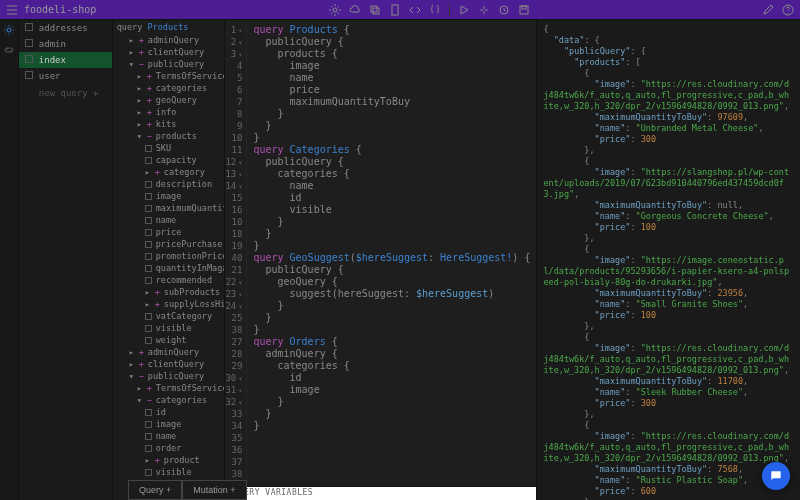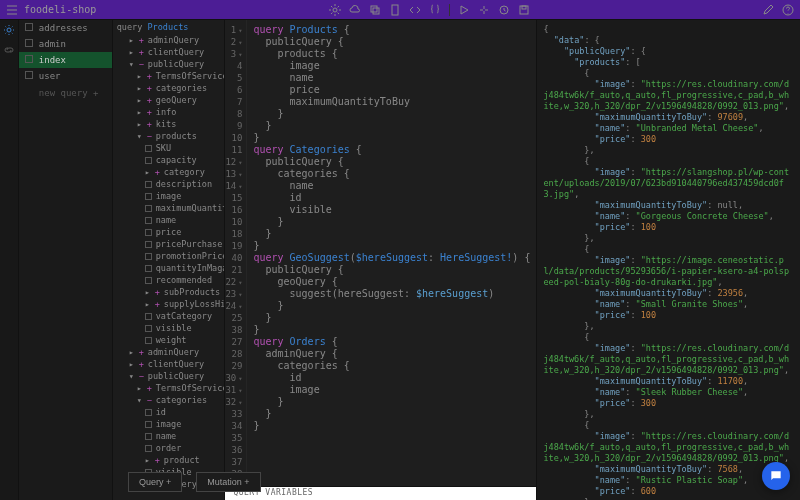--- a/index.html
+++ b/index.html
@@ -21,21 +21,21 @@
 .new-query{padding:4px 6px 3px 20px;color:#555;}
 .explorer{width:120px;background:#1c1c1c;border-right:1px solid #111;font-size:8.5px;overflow-y:auto;padding-bottom:30px;position:relative}
 .explorer::-webkit-scrollbar{width:4px}.explorer::-webkit-scrollbar-thumb{background:#333}
 .ex-head{padding:2px 4px;color:#888}
 .ex-head .kw{color:#888}.ex-head .ty{color:#3b82d0}
 .ex-item{padding:1px 4px 1px 12px;color:#888;display:flex;align-items:center;gap:4px}
 .ex-item.d1{padding-left:16px}.ex-item.d2{padding-left:24px}.ex-item.d3{padding-left:32px}
 .cb{width:7px;height:7px;border:1px solid #555;display:inline-block;flex-shrink:0}
 .caret{display:inline-block;width:6px;flex-shrink:0}
 .pl{color:#b050b0}
-.buttons-row{position:fixed;bottom:8px;left:128px;display:flex;gap:14px}
+.buttons-row{position:fixed;bottom:0;left:128px;display:flex;gap:0}
 .btn{background:#1c1c1c;border:1px solid #444;color:#999;padding:4px 10px;font-size:9px;cursor:pointer}
 .editor-wrap{flex:1;display:flex;flex-direction:column;background:#1e1e1e;position:relative}
 .editor{flex:1;display:flex;overflow:auto}
 .gutter{width:22px;background:#1e1e1e;text-align:right;padding:4px 4px 0 0;color:#666;font-size:9px;line-height:12px;border-right:1px solid #252525;flex-shrink:0}
 .gutter div{height:12px}
 .fold{color:#555;font-size:7px;margin-left:2px}
 .code{flex:1;padding:4px 6px 0;font-size:10px;line-height:12px;color:#aaa;white-space:pre}
 .kw{color:#b050b0}.ty{color:#3b82d0}.fn{color:#888}.pu{color:#888}.arg{color:#3b82d0}.va{color:#5a9fd0}
 .qvars{height:14px;background:#ffffff;border-top:1px solid #111;padding:1px 8px;font-size:8px;color:#666;letter-spacing:.5px}
 .results{width:280px;background:#1a1a1a;border-left:1px solid #111;font-size:8.5px;line-height:11px;padding:4px 6px;overflow:auto;color:#888;white-space:pre-wrap;word-break:break-all}

